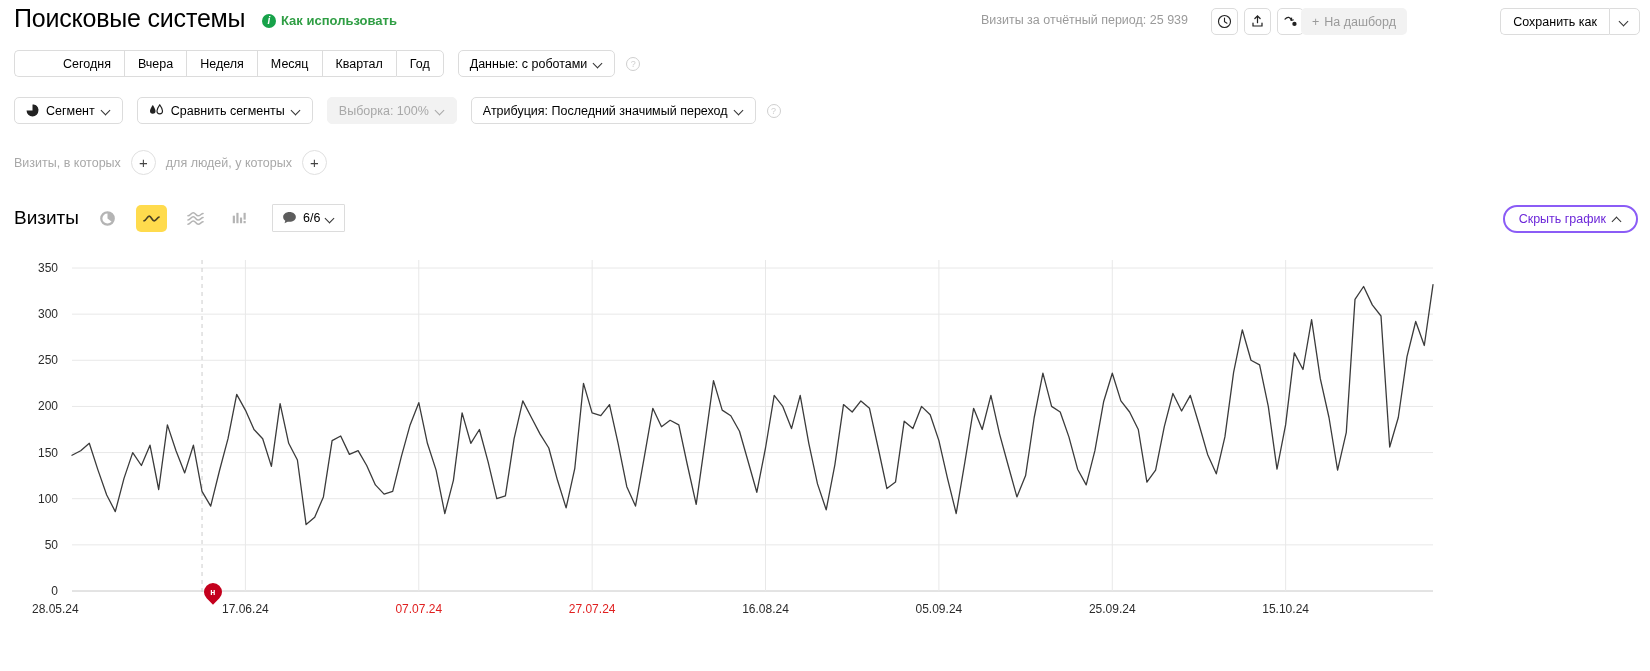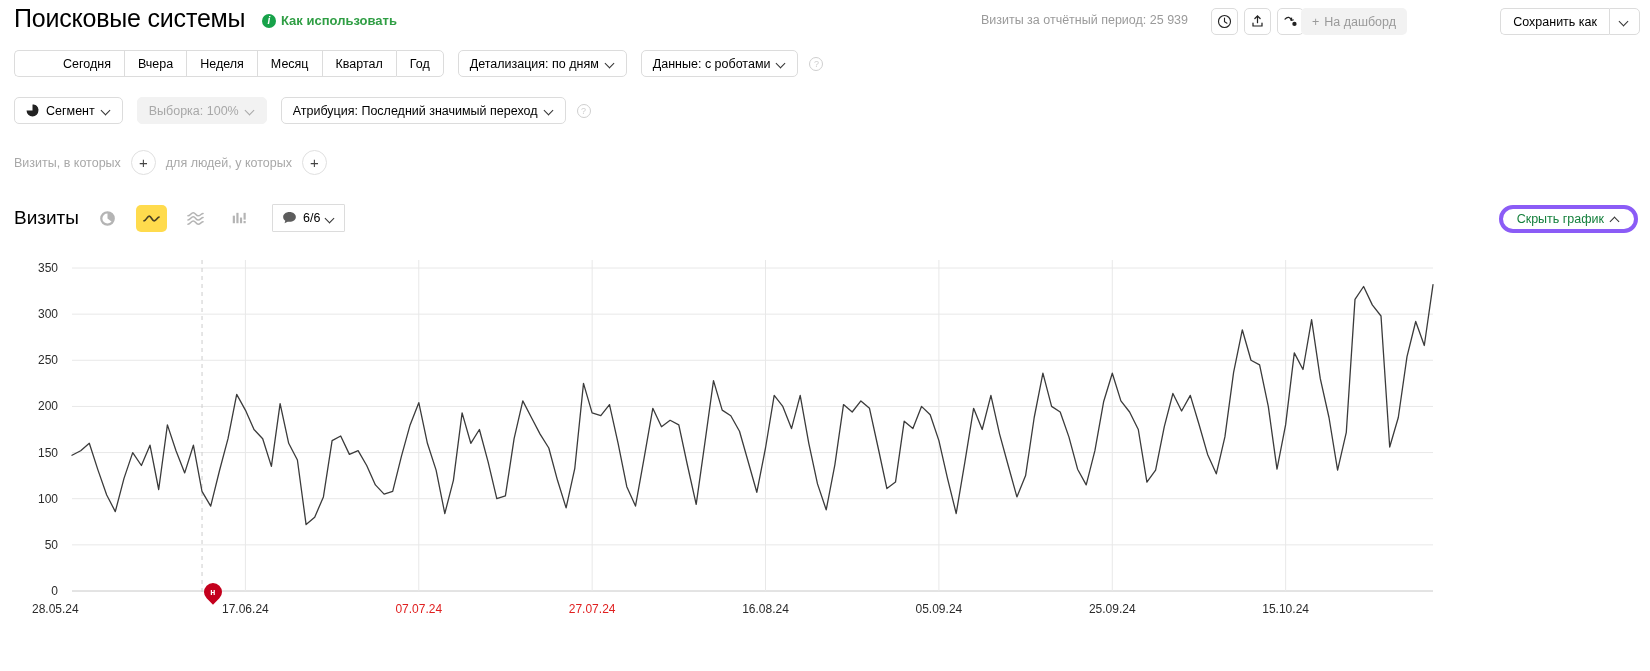--- a/index.html
+++ b/index.html
@@ -126,22 +126,22 @@
   .viz-btn.active { background: #ffdb4d; }
   .comment-pill {
     height: 28px; padding: 0 9px; margin-left: 4px;
     border: 1px solid #dcdcdc; border-radius: 1px; background: #fff;
     display: flex; align-items: center; gap: 6px;
     font-size: 12.5px; color: #000; cursor: pointer;
   }
   .hide-chart {
     position: absolute; right: 12px; top: 205px;
     height: 28px; padding: 0 14px;
-    border: 4px solid #8b5cf6; border-radius: 14px; background: #fff;
-    font-size: 12.5px; font-family: inherit; color: #15803d;
+    border: 2px solid #8b5cf6; border-radius: 14px; background: #fff;
+    font-size: 12.5px; font-family: inherit; color: #6d28d9;
     display: flex; align-items: center; gap: 7px; white-space: nowrap; cursor: pointer;
   }
 
   
   .chart-area { position: absolute; left: 0; top: 250px; width: 1650px; height: 400px; }
   .chart-svg { position: absolute; left: 0; top: 0; }
   .marker {
     position: absolute; left: 204px; top: 583px;
     width: 18px; height: 18px; border-radius: 50% 50% 50% 0;
     transform: rotate(-45deg);
@@ -207,43 +207,47 @@
     <div class="seg-group">
       <button class="seg-btn">Сегодня</button>
       <button class="seg-btn">Вчера</button>
       <button class="seg-btn">Неделя</button>
       <button class="seg-btn">Месяц</button>
       <button class="seg-btn">Квартал</button>
       <button class="seg-btn">Год</button>
     </div>
 
 
-    <button class="pill">
-      <span>Детализация: по дням</span>
-      <span class="chev"></span>
-    </button>
 
     <button class="pill">
       <span>Данные: с роботами</span>
       <span class="chev"></span>
     </button>
 
     <span class="q-mark">?</span>
   </div>
 
   <div class="segment-row">
     <button class="pill">
       <svg width="13" height="13" viewBox="0 0 14 14">
         <path d="M7 7V0.6A6.4 6.4 0 1 1 0.6 7z" fill="#222"></path>
         <path d="M7.8 0.6A6.4 6.4 0 0 1 13.4 6.2H7.8z" fill="#222"></path>
       </svg>
       <span>Сегмент</span>
       <span class="chev"></span>
     </button>
 
+    <button class="pill">
+      <svg width="15" height="13" viewBox="0 0 16 14">
+        <path d="M4 1C4 1 1 5 1 7.6a3 3 0 0 0 6 0C7 5 4 1 4 1z" fill="#222"></path>
+        <path d="M11.5 1s-3 4-3 6.6a3 3 0 0 0 6 0C14.5 5 11.5 1 11.5 1z" fill="none" stroke="#222" stroke-width="1.2"></path>
+      </svg>
+      <span>Сравнить сегменты</span>
+      <span class="chev"></span>
+    </button>
 
     <button class="pill muted">
       <span>Выборка: 100%</span>
       <span class="chev grey"></span>
     </button>
 
     <button class="pill">
       <span>Атрибуция: Последний значимый переход</span>
       <span class="chev"></span>
     </button>

